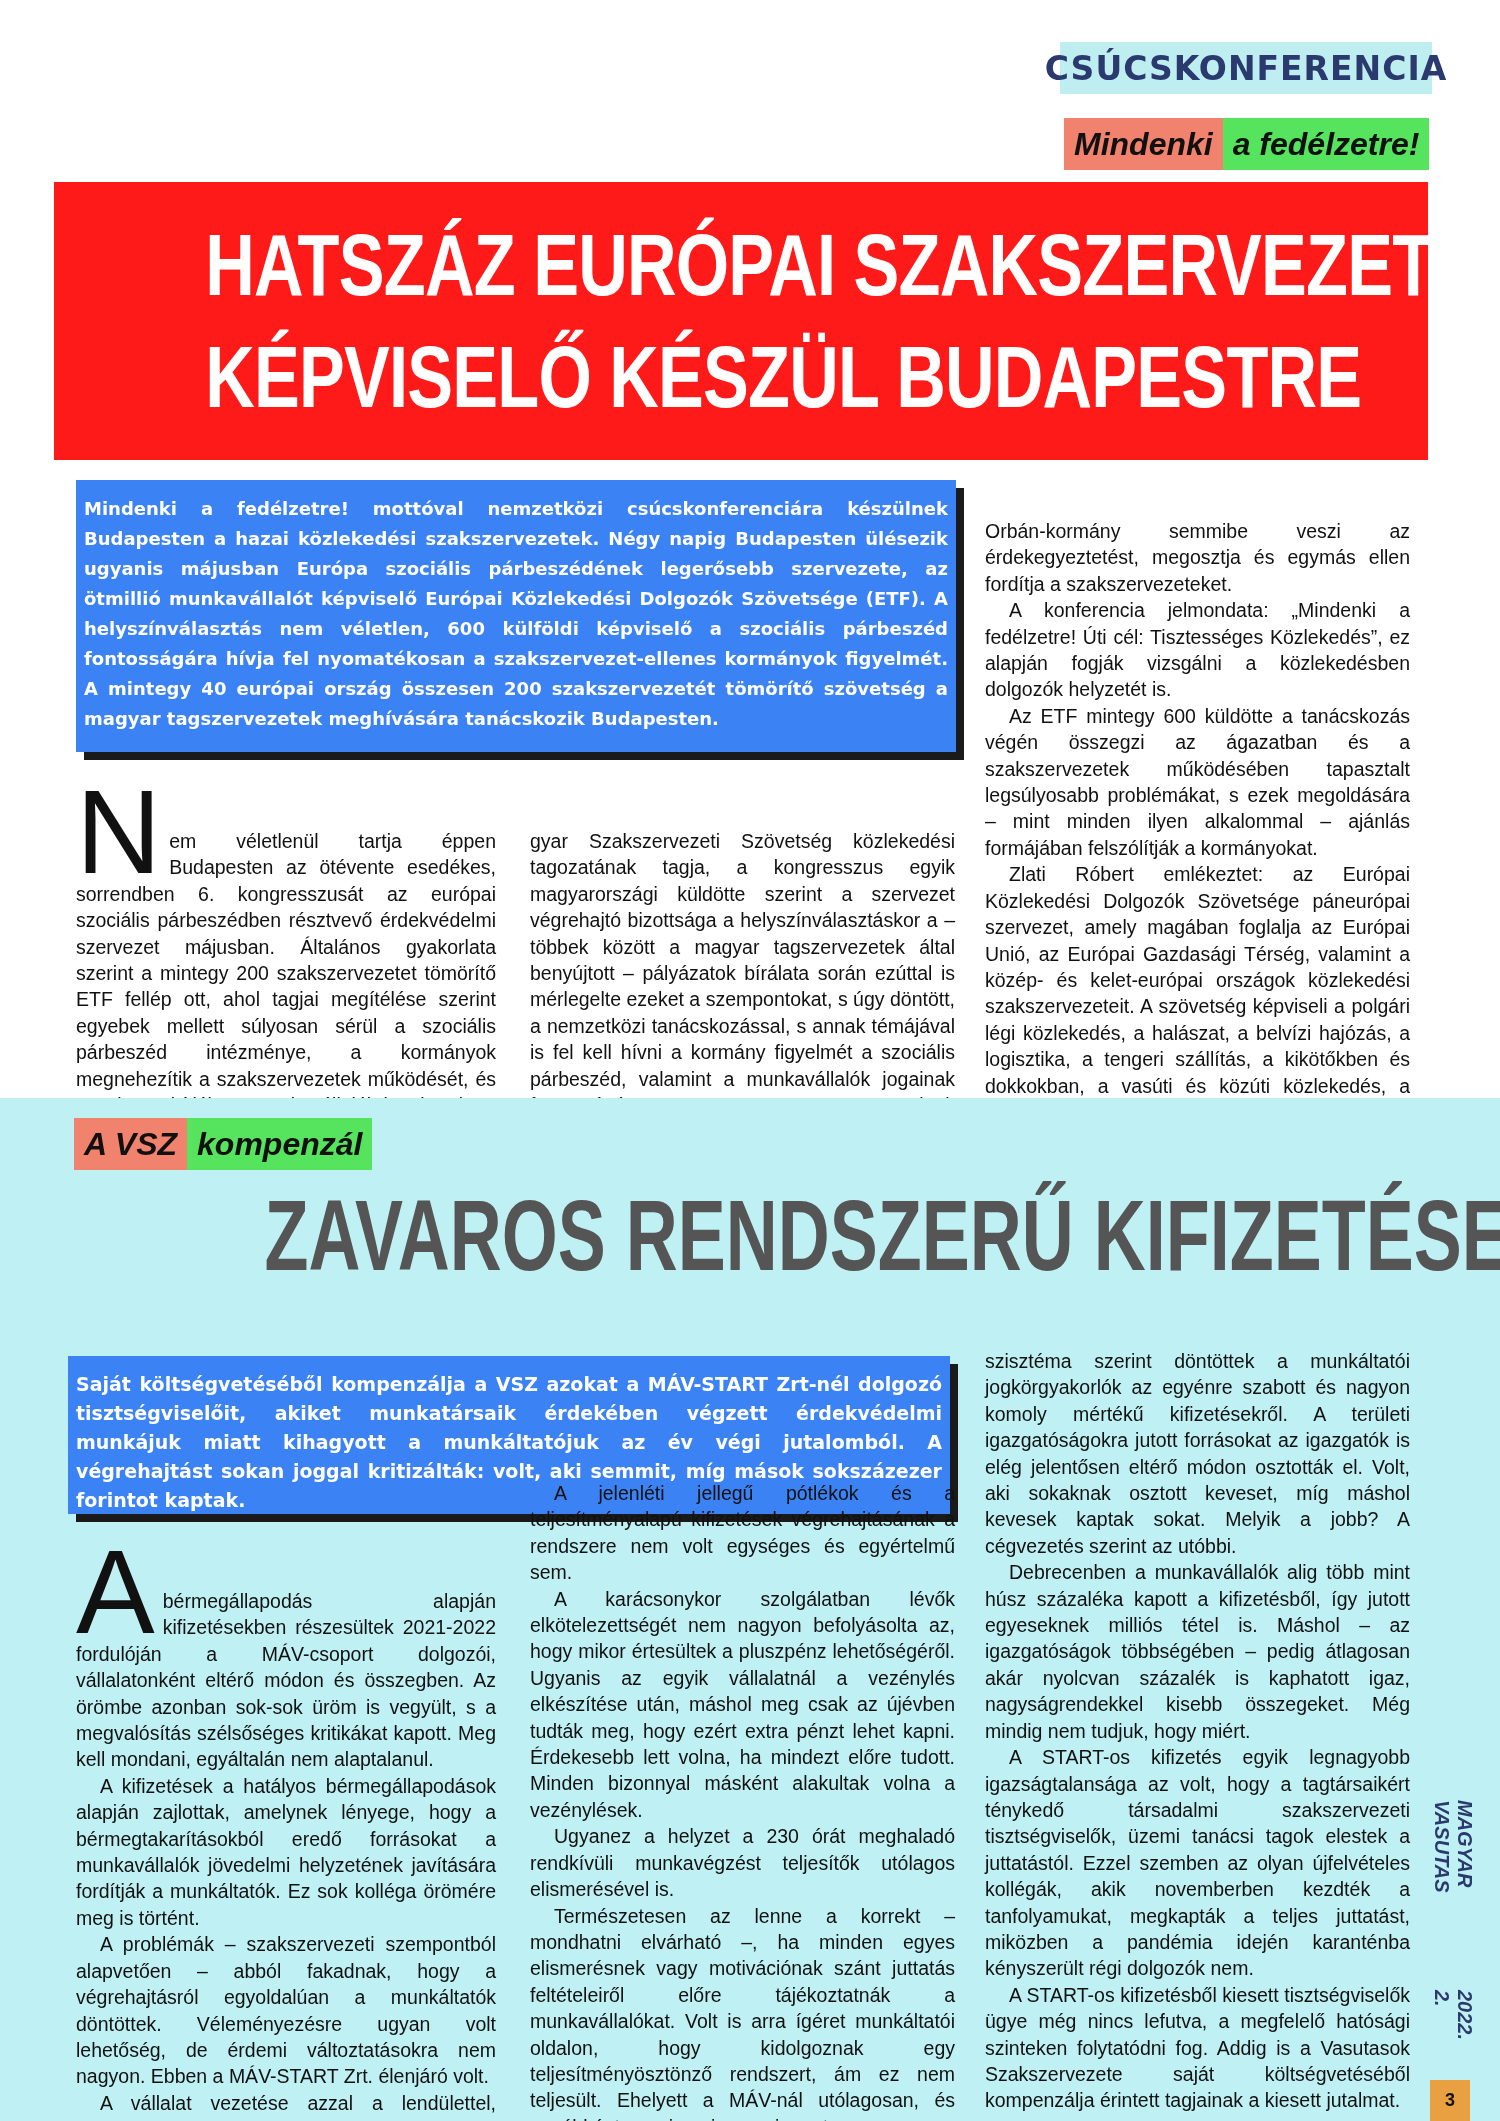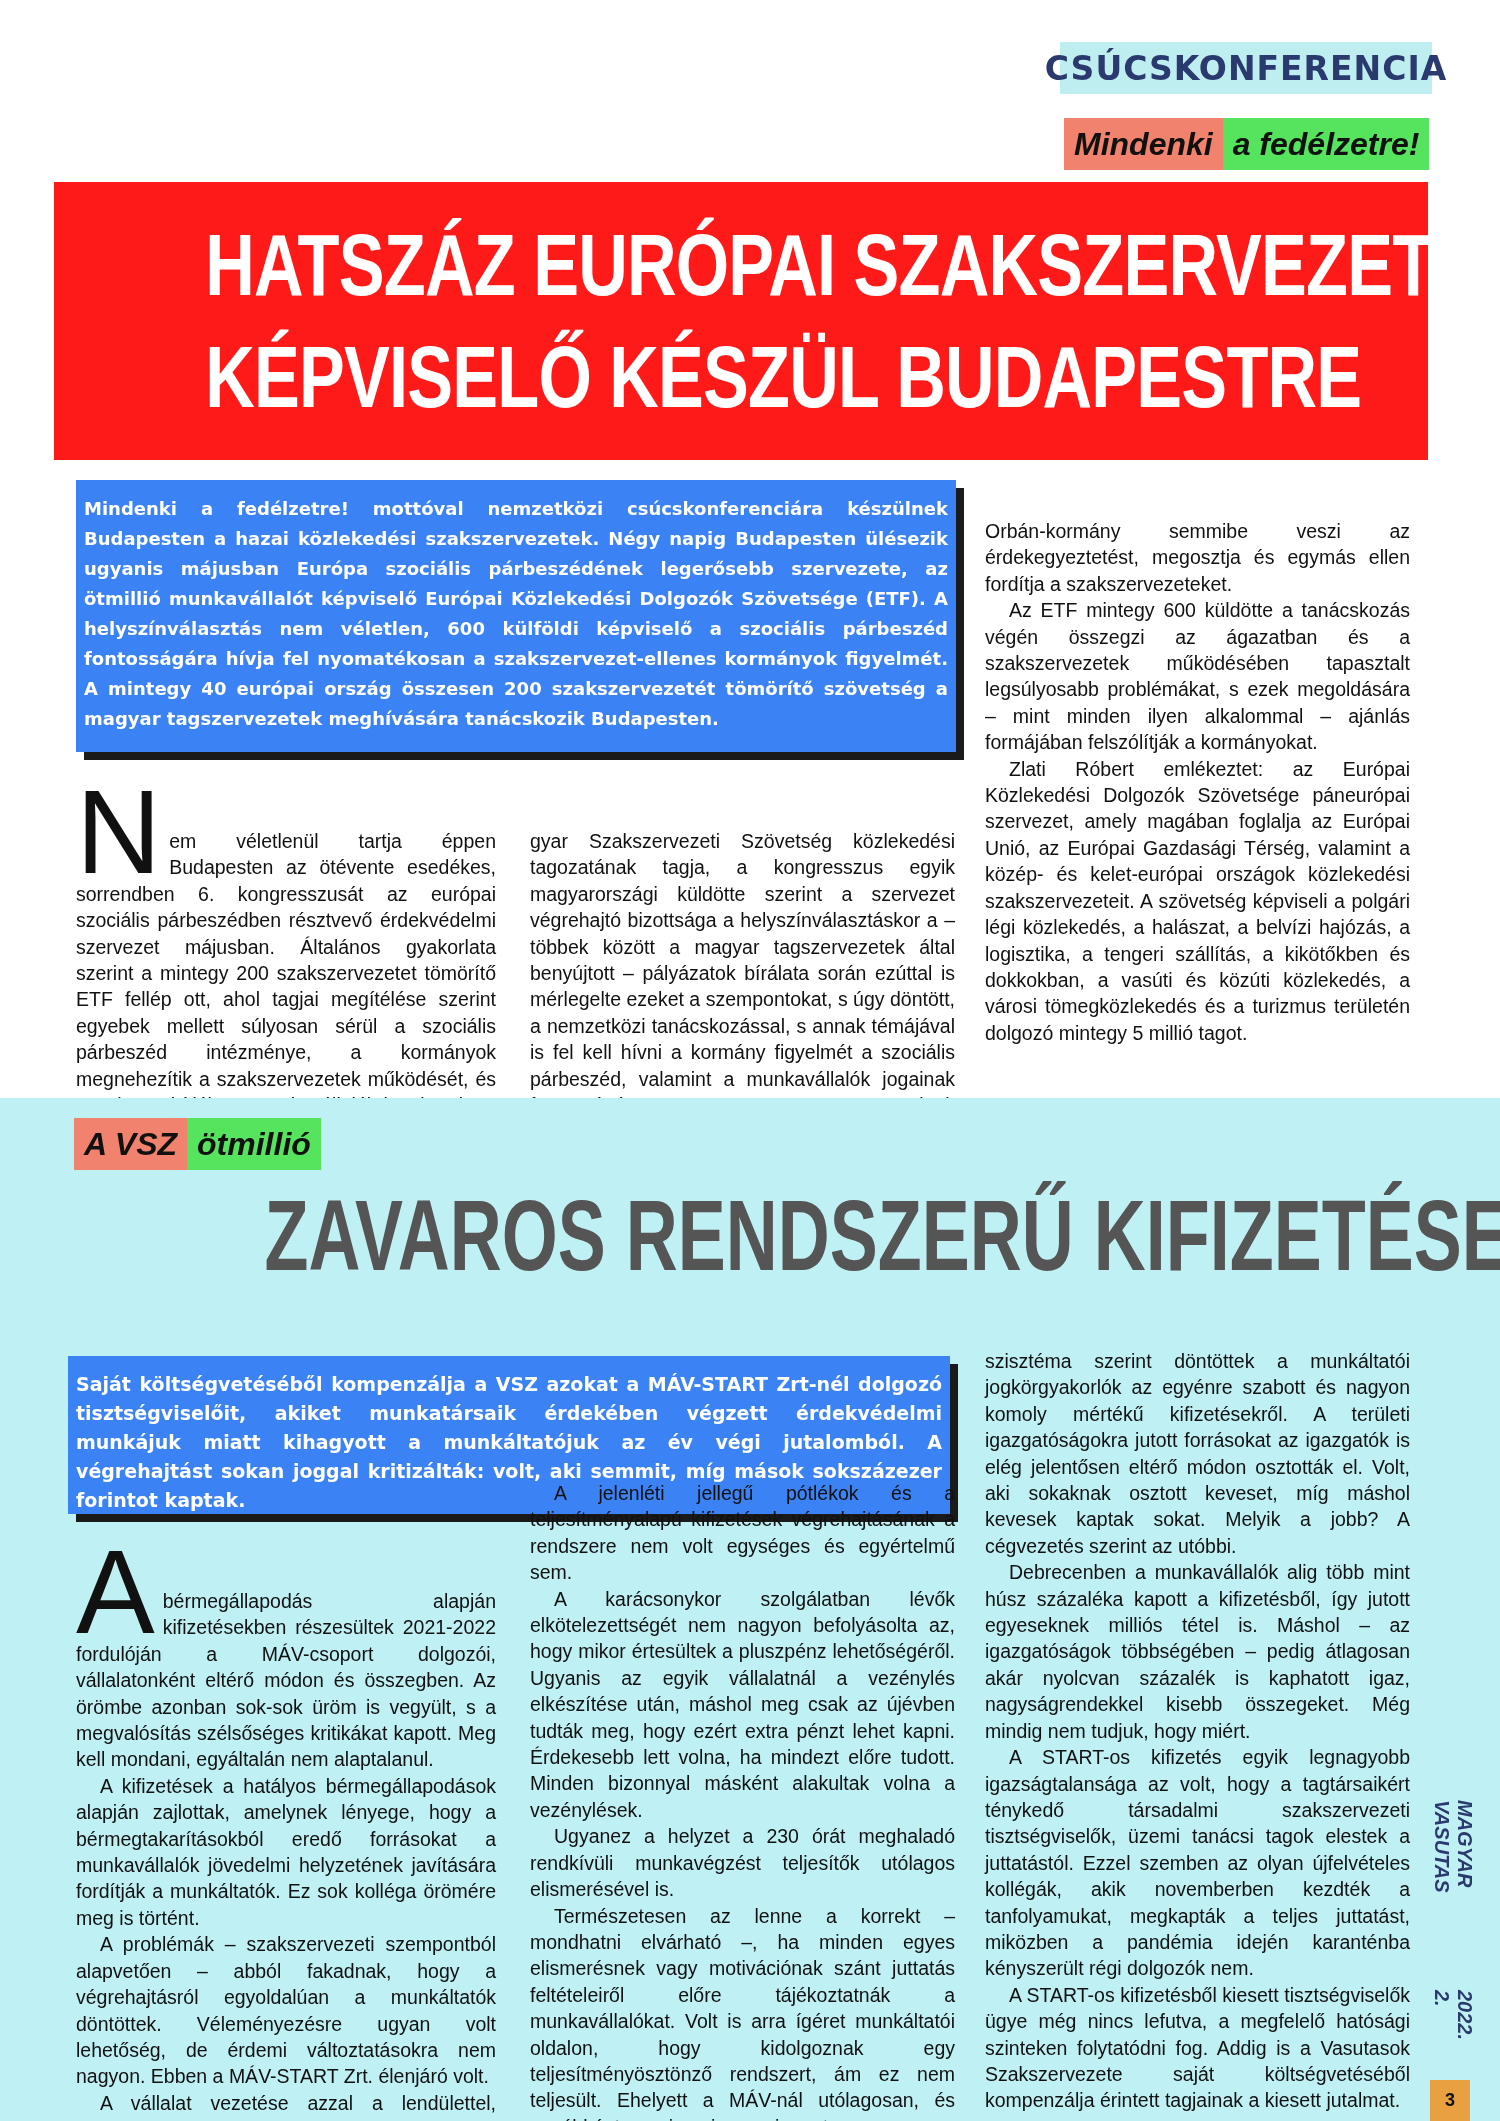--- a/index.html
+++ b/index.html
@@ -59,29 +59,30 @@
   <span class="dropcap">N</span>
   <p class="noind">em véletlenül tartja éppen Budapesten az ötévente esedékes, sorrendben 6. kongresszusát az európai szociális párbeszédben résztvevő érdekvédelmi szervezet májusban. Általános gyakorlata szerint a mintegy 200 szakszervezetet tömörítő ETF fellép ott, ahol tagjai megítélése szerint egyebek mellett súlyosan sérül a szociális párbeszéd intézménye, a kormányok megnehezítik a szakszervezetek működését, és ezzel csorbítják a munkavállalói jogokat is – magyarázta Zlati Róbert. A Vasutasok Szakszervezete alelnöke, a Ma-</p>
 </div>
 
 <div class="col" style="left:530px; top:780px; width:425px;">
   <p class="noind">gyar Szakszervezeti Szövetség közlekedési tagozatának tagja, a kongresszus egyik magyarországi küldötte szerint a szervezet végrehajtó bizottsága a helyszínválasztáskor a – többek között a magyar tagszervezetek által benyújtott – pályázatok bírálata során ezúttal is mérlegelte ezeket a szempontokat, s úgy döntött, a nemzetközi tanácskozással, s annak témájával is fel kell hívni a kormány figyelmét a szociális párbeszéd, valamint a munkavállalók jogainak fontosságára. Egy, az ETF tagszervezeteinek küldött belső levélből kiderült, hogy sokan úgy vélik, az</p>
 </div>
 
 <div class="col" style="left:985px; top:470px; width:425px;">
   <p class="noind">Orbán-kormány semmibe veszi az érdekegyeztetést, megosztja és egymás ellen fordítja a szakszervezeteket.</p>
+  <p>A konferencia jelmondata: „Mindenki a fedélzetre! Úti cél: Tisztességes Közlekedés”, ez alapján fogják vizsgálni a közlekedésben dolgozók helyzetét is.</p>
   <p>Az ETF mintegy 600 küldötte a tanácskozás végén összegzi az ágazatban és a szakszervezetek működésében tapasztalt legsúlyosabb problémákat, s ezek megoldására – mint minden ilyen alkalommal – ajánlás formájában felszólítják a kormányokat.</p>
   <p>Zlati Róbert emlékeztet: az Európai Közlekedési Dolgozók Szövetsége páneurópai szervezet, amely magában foglalja az Európai Unió, az Európai Gazdasági Térség, valamint a közép- és kelet-európai országok közlekedési szakszervezeteit. A szövetség képviseli a polgári légi közlekedés, a halászat, a belvízi hajózás, a logisztika, a tengeri szállítás, a kikötőkben és dokkokban, a vasúti és közúti közlekedés, a városi tömegközlekedés és a turizmus területén dolgozó mintegy 5 millió tagot.</p>
 </div>
 
 <div class="abs bottom-bg"></div>
 
 <div class="kicker kicker2">
   <span class="k-red">A VSZ</span>
-  <span class="k-green">ötmillió</span>
+  <span class="k-green">kompenzál</span>
 </div>
 
 <div class="abs headline2">
   <div>ZAVAROS RENDSZERŰ KIFIZETÉSEK</div>
 </div>
 
 <div class="lead lead2">Saját költségvetéséből kompenzálja a VSZ azokat a MÁV-START Zrt-nél dolgozó tisztségviselőit, akiket munkatársaik érdekében végzett érdekvédelmi munkájuk miatt kihagyott a munkáltatójuk az év végi jutalomból. A végrehajtást sokan joggal kritizálták: volt, aki semmit, míg mások sokszázezer forintot kaptak.</div>
 
 <div class="col" style="left:76px; top:1540px; width:420px;">
   <span class="dropcap">A</span>

